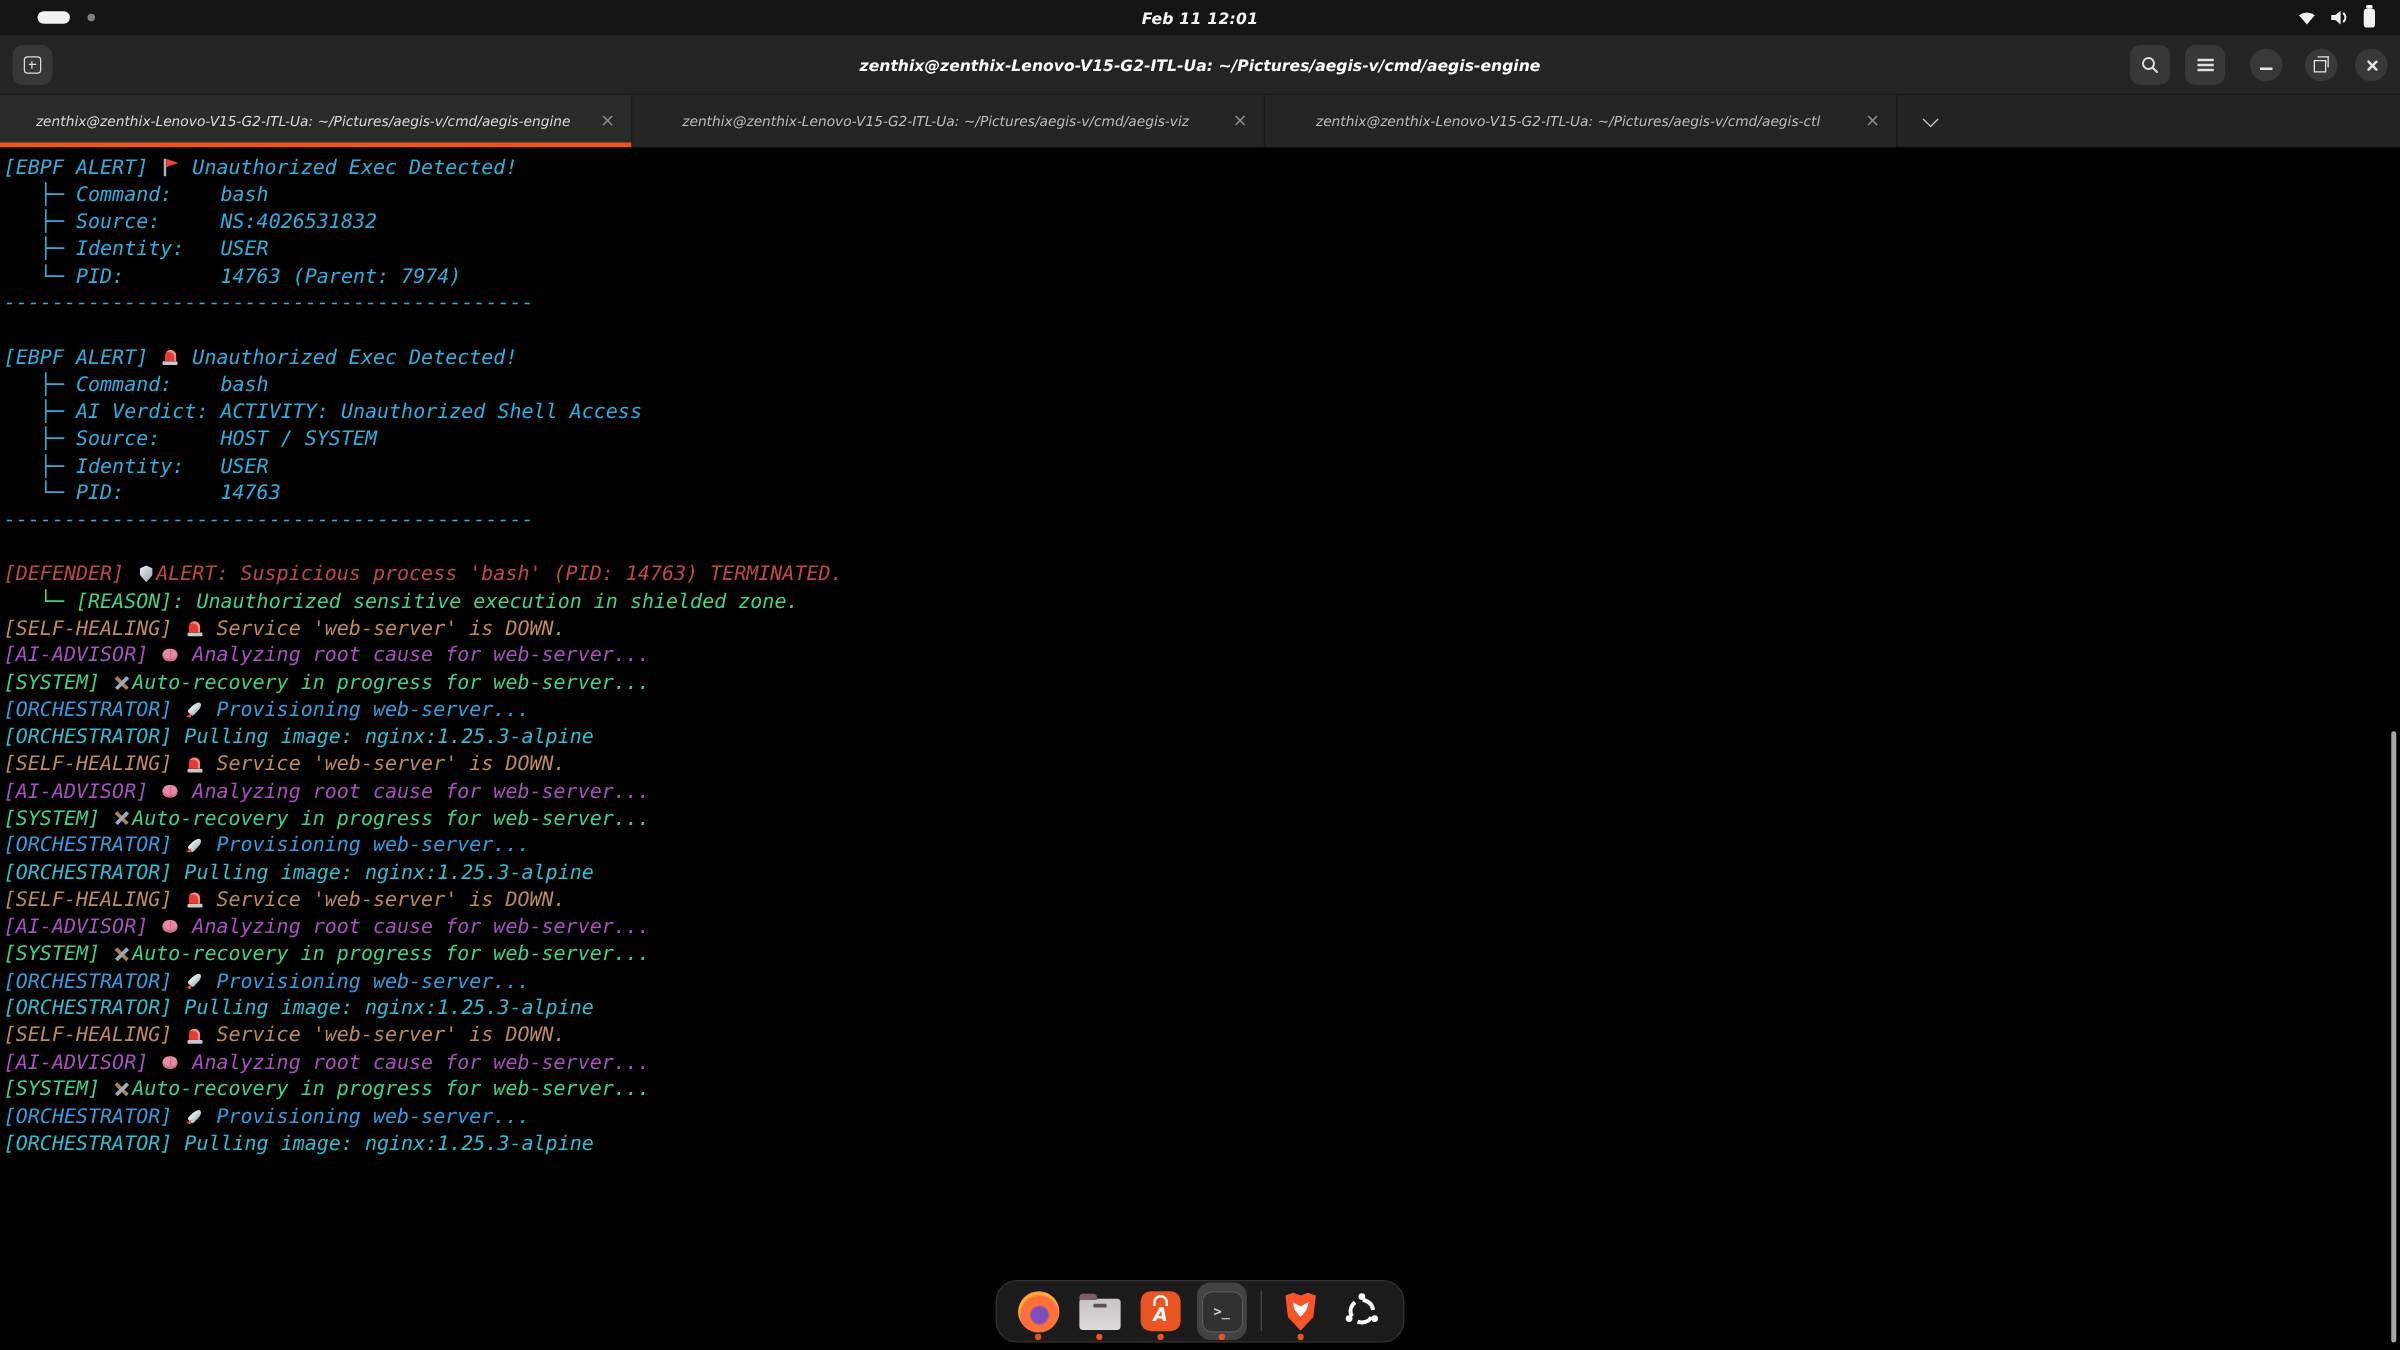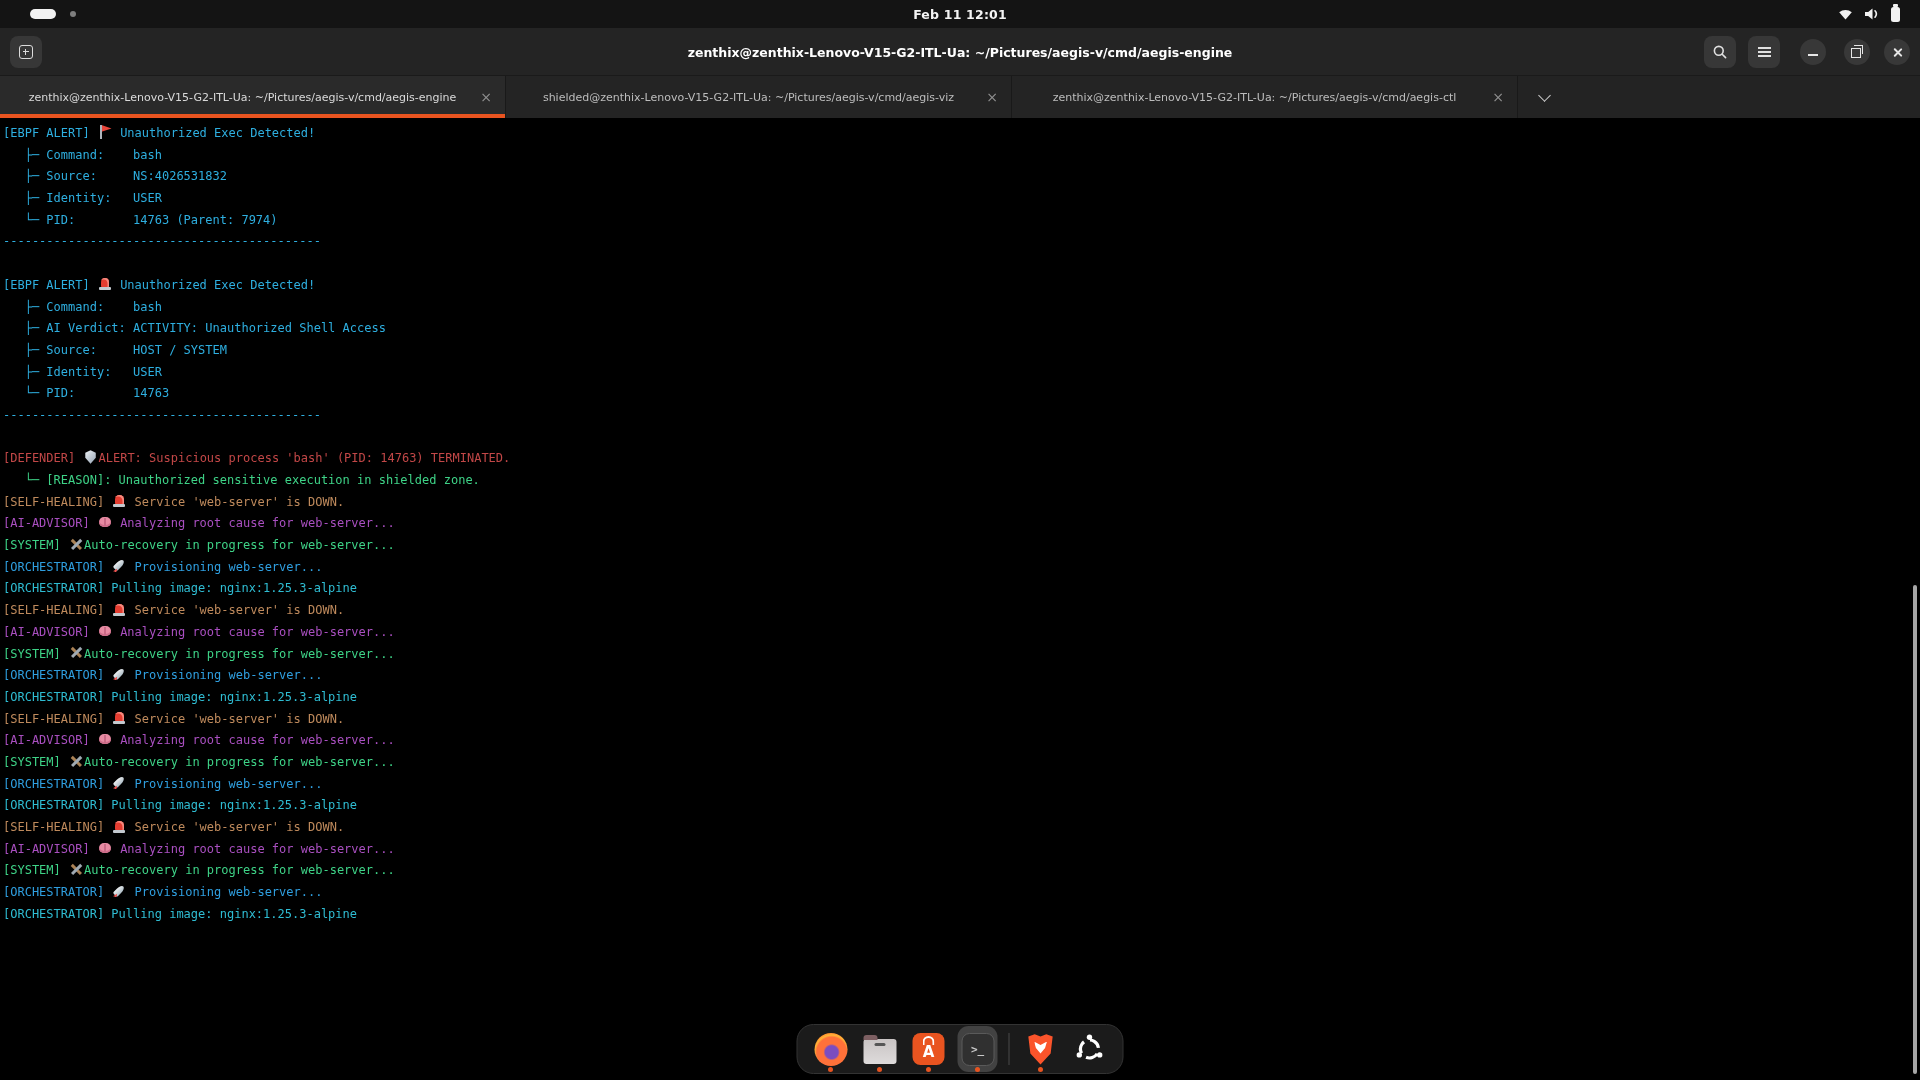--- a/index.html
+++ b/index.html
@@ -1,17 +1,17 @@
 <!DOCTYPE html>
 <html><head>
 <meta charset="utf-8">
 <style>
   html,body{margin:0;padding:0;background:#000;}
   .screen{position:relative;width:1920px;height:1080px;overflow:hidden;background:#000;
-          font-family:"DejaVu Sans","Liberation Sans",sans-serif;}
+          font-family:"DejaVu Sans","Liberation Sans",sans-serif;font-style:italic;}
 
   
   .topbar{position:absolute;left:0;top:0;width:1920px;height:28px;background:#141414;}
   .ws-pill{position:absolute;left:30px;top:9px;width:26px;height:10px;border-radius:5px;background:#f2f2f2;}
   .ws-dot{position:absolute;left:70px;top:11px;width:6px;height:6px;border-radius:50%;background:#7e7e7e;}
   .clock{position:absolute;left:0;right:0;top:0;height:28px;display:flex;align-items:center;justify-content:center;
          color:#f5f5f5;font-size:12.5px;font-weight:bold;letter-spacing:.2px;}
   .tray{position:absolute;right:20px;top:0;height:28px;display:flex;align-items:center;gap:11px;}
 
   
@@ -52,21 +52,21 @@
              color:#bdbdbd;font-size:11px;white-space:nowrap;overflow:hidden;}
   .tab.active .tab-label{color:#dadada;}
   .tab-close{position:absolute;right:10px;top:12px;width:18px;height:18px;display:flex;align-items:center;justify-content:center;
              color:#8f8f8f;font-size:14px;line-height:1;}
   .tab-chevron{position:absolute;left:1532px;top:9px;width:24px;height:24px;display:flex;align-items:center;justify-content:center;}
   .ico-chevron{width:8px;height:8px;border-right:1.8px solid #cfcfcf;border-bottom:1.8px solid #cfcfcf;
                transform:rotate(45deg);margin-top:-4px;}
 
   
   .terminal{position:absolute;left:0;top:118px;width:1920px;height:962px;background:#000;
-            font-family:"DejaVu Sans Mono","Liberation Mono",monospace;font-size:12px;
+            font-family:"DejaVu Sans Mono","Liberation Mono",monospace;font-size:16px;
             padding:5px 0 0 3px;box-sizing:border-box;}
   .term-line{white-space:pre;height:21.7px;line-height:21.7px;}
   .scrollthumb{position:absolute;right:3px;top:585px;width:4px;height:489px;background:#a6a6a6;border-radius:2px;}
 
   
   .emo{display:inline-block;width:16px;height:15px;position:relative;vertical-align:-2.5px;}
   .emo-flag::before{content:"";position:absolute;left:3px;top:0;width:1.6px;height:14px;background:#aeb4bc;}
   .emo-flag::after{content:"";position:absolute;left:4.6px;top:0.5px;width:10px;height:9px;background:#e8453a;
                    clip-path:polygon(0 0,100% 38%,0 76%);}
   .emo-siren::before{content:"";position:absolute;left:2px;bottom:1px;width:12px;height:3px;background:#c3c9cf;border-radius:1px;}
@@ -163,21 +163,21 @@
 
   <div class="tabbar" id="tabbar" style="--accent: #e95420;">
     <div class="tab-chevron">
       <span class="ico-chevron"></span>
     </div>
   <div class="tab active" style="left: 0px; width: 506px;">
         <span class="tab-label">zenthix@zenthix-Lenovo-V15-G2-ITL-Ua: ~/Pictures/aegis-v/cmd/aegis-engine</span>
         <span class="tab-close">×</span>
       </div>
       <div class="tab" style="left: 506px; width: 506px;">
-        <span class="tab-label">shielded@zenthix-Lenovo-V15-G2-ITL-Ua: ~/Pictures/aegis-v/cmd/aegis-viz</span>
+        <span class="tab-label">zenthix@zenthix-Lenovo-V15-G2-ITL-Ua: ~/Pictures/aegis-v/cmd/aegis-viz</span>
         <span class="tab-close">×</span>
       </div>
       <div class="tab" style="left: 1012px; width: 506px;">
         <span class="tab-label">zenthix@zenthix-Lenovo-V15-G2-ITL-Ua: ~/Pictures/aegis-v/cmd/aegis-ctl</span>
         <span class="tab-close">×</span>
       </div>
     </div>
 
   <div class="terminal" id="terminal">
       <div class="term-line"><span style="color: rgb(46, 175, 224);">[EBPF ALERT] <span class="emo emo-flag"></span> Unauthorized Exec Detected!</span></div>

